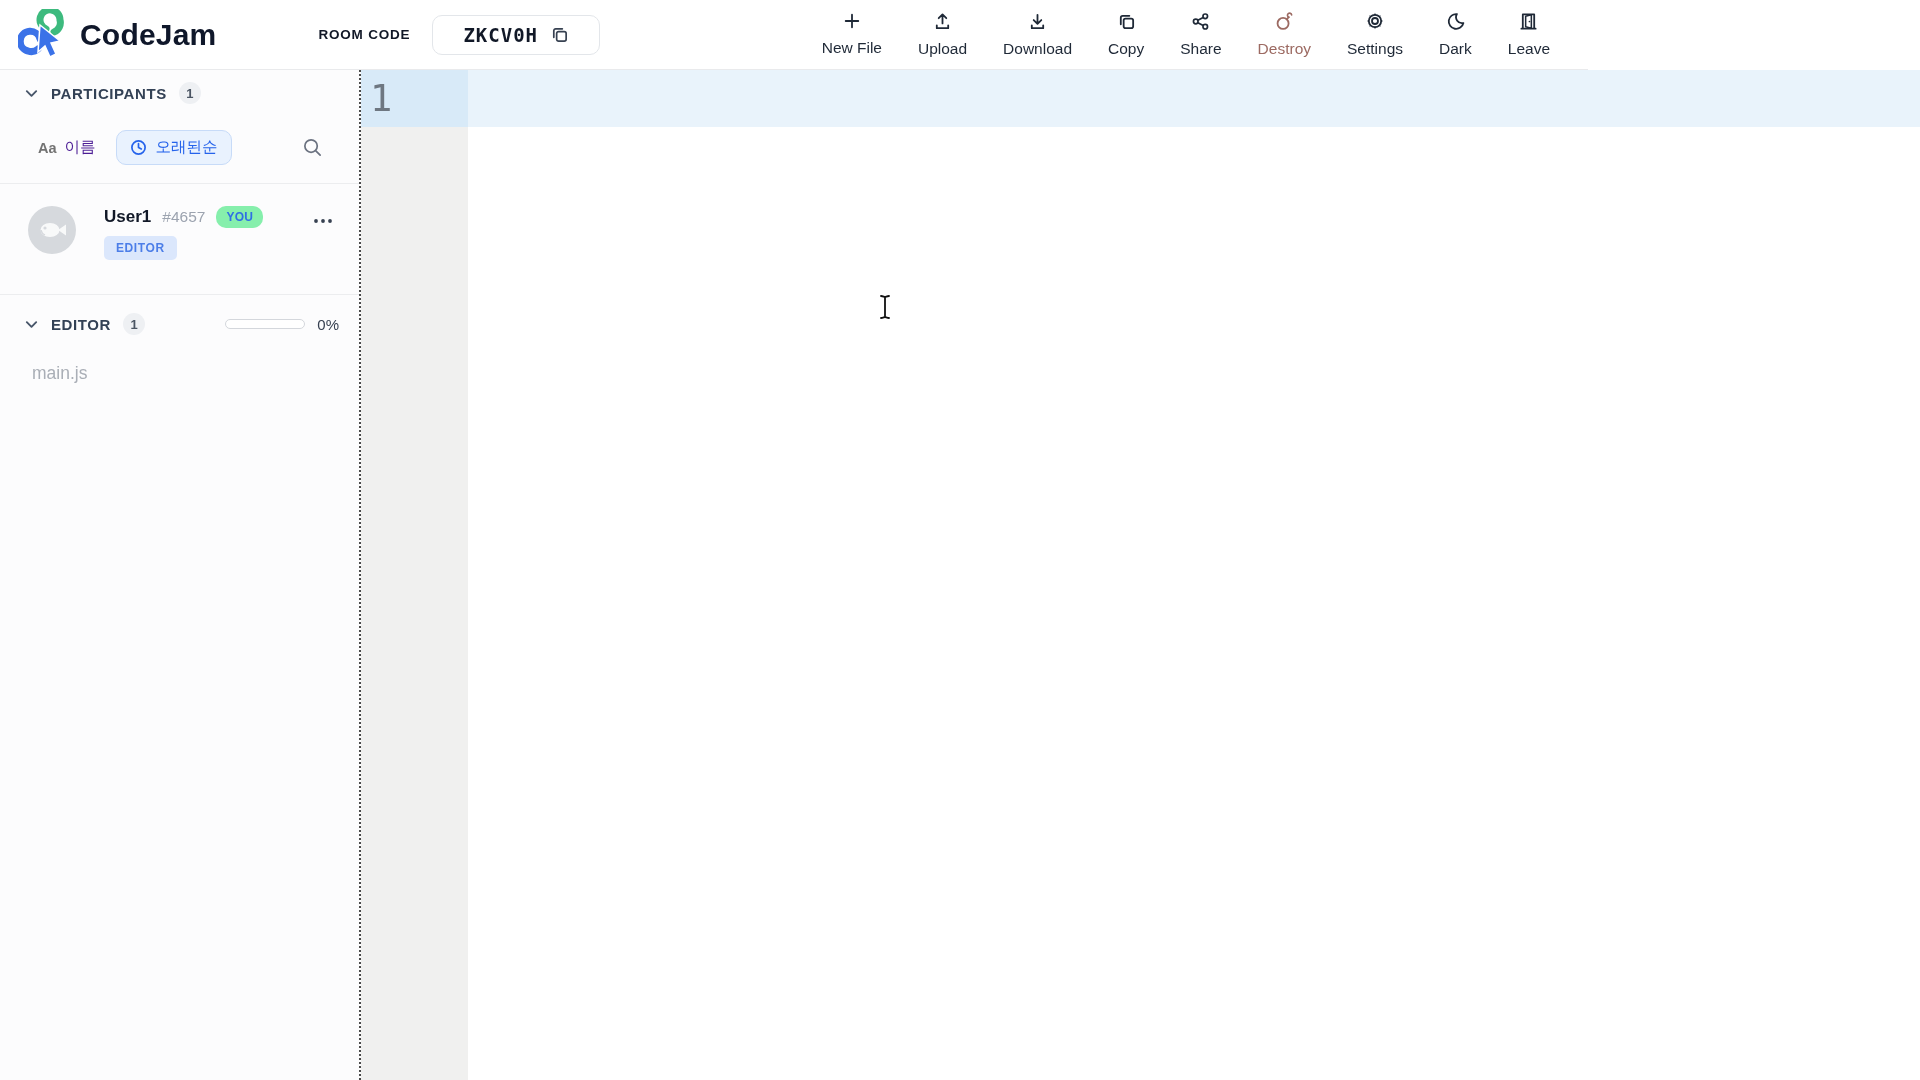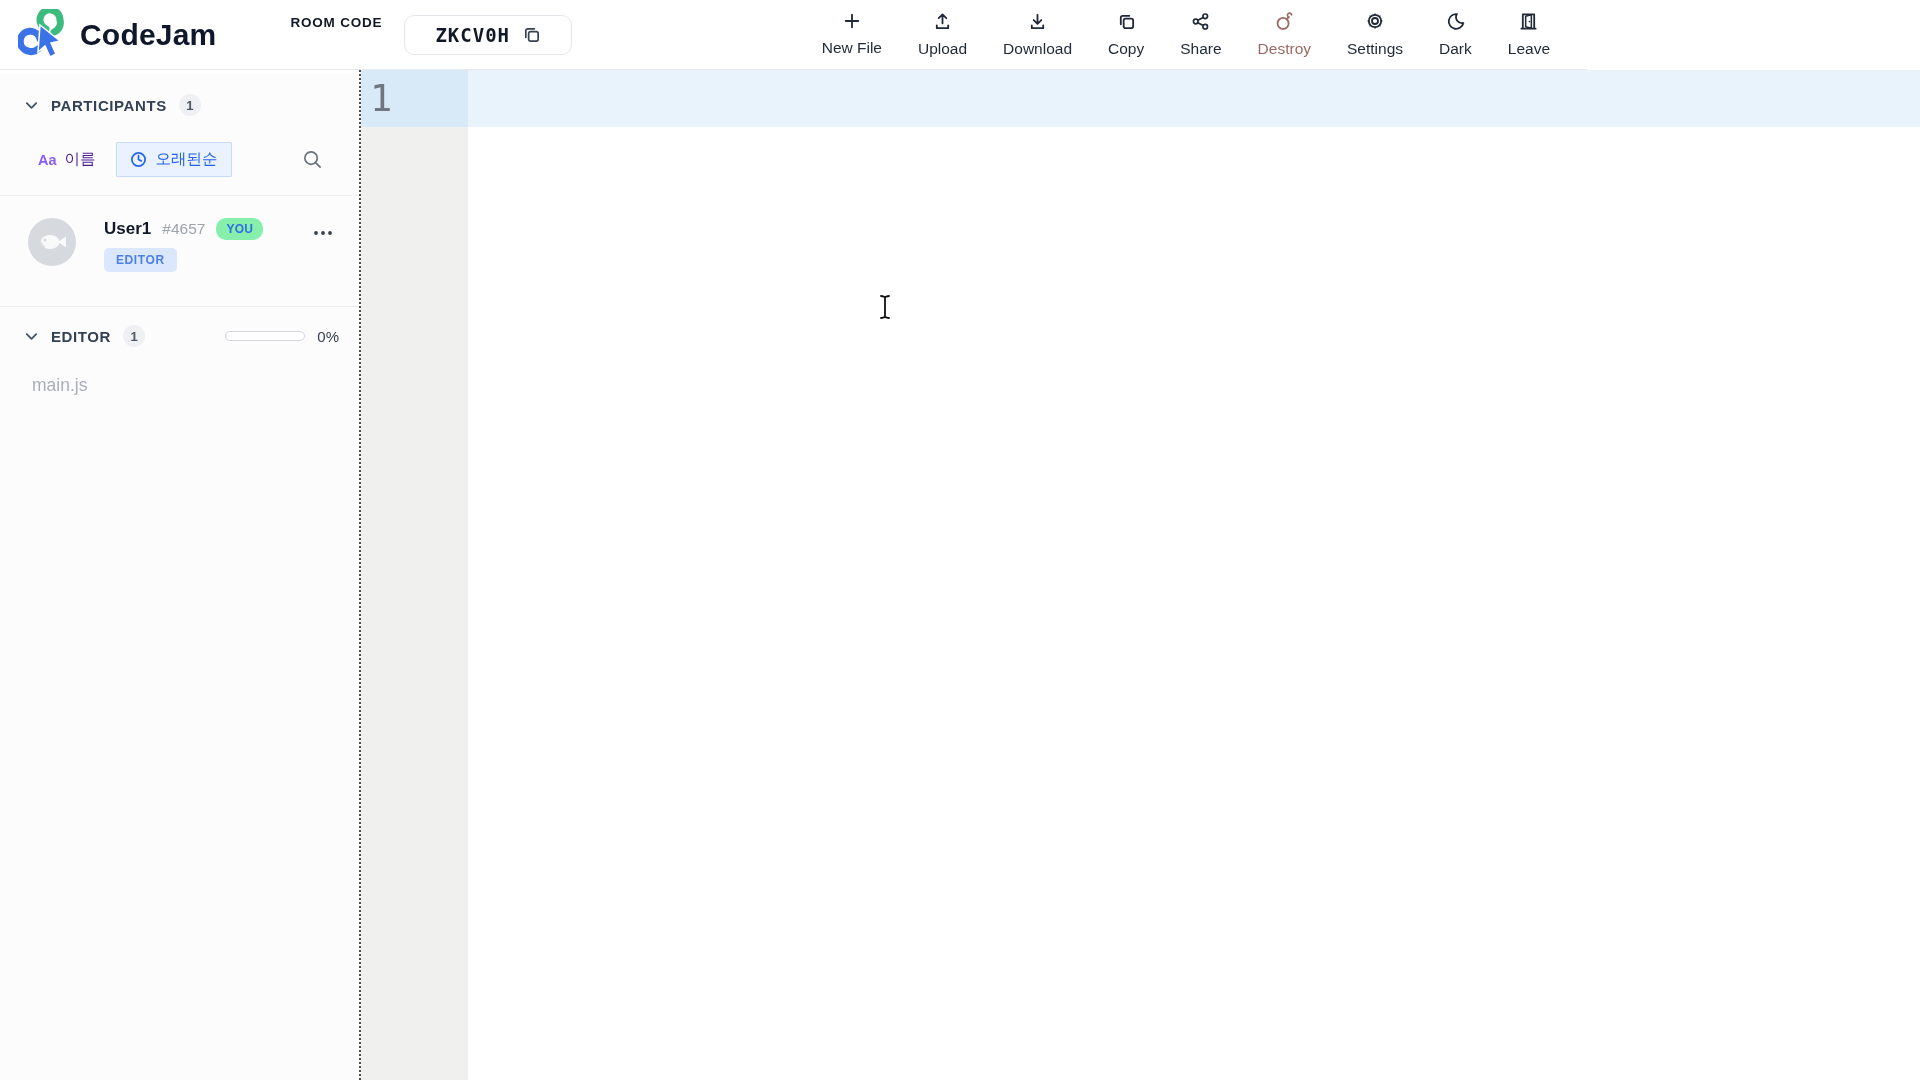--- a/index.html
+++ b/index.html
@@ -12,58 +12,58 @@
   }
 
   
   .header {
     position: absolute; top: 0; left: 0; width: 1588px; height: 70px;
     background: #ffffff; border-bottom: 1px solid #e9eaec;
     display: flex; align-items: center; z-index: 5;
   }
   .logo { margin-left: 18px; width: 50px; height: 52px; flex: 0 0 auto; }
   .app-name { margin-left: 12px; font-size: 30px; font-weight: 700; color: #0f172a; letter-spacing: 0.2px; }
-  .room-group { margin-left: 74px; display: flex; }
+  .room-group { margin-left: 102px; display: flex; align-items: center; }
   .room-label { font-size: 13.5px; font-weight: 700; letter-spacing: 0.8px; color: #111827; }
   .room-box {
     margin-left: 22px; display: flex; align-items: center; gap: 12px;
     border: 1px solid #e3e6ea; border-radius: 10px; padding: 8px 30px;
     background: #ffffff; cursor: pointer;
   }
   .room-code { font-family: "DejaVu Sans Mono", monospace; font-size: 19px; font-weight: 700; color: #111827; letter-spacing: 1px; }
   .header-spacer { flex: 1; }
   .header-actions { display: flex; align-items: center; gap: 36px; margin-right: 38px; }
   .action-btn {
     display: flex; align-items: center; gap: 9px; cursor: pointer;
     font-size: 15.5px; font-weight: 500; color: #1f2937; white-space: nowrap;
     background: none; border: none; font-family: inherit; flex-direction: column;
   }
   .action-btn svg { display: block; }
   .action-btn.destroy { color: #9c6a62; }
 
   
   .sidebar {
-    position: absolute; top: 74px; left: 0; width: 359px; bottom: 0;
+    position: absolute; top: 62px; left: 0; width: 359px; bottom: 0;
     background: #fcfcfd; z-index: 4;
   }
   .section-header { display: flex; align-items: center; padding: 0 24px; }
   .section-header.participants { margin-top: 20px; }
   .section-title { margin-left: 12px; font-size: 15px; font-weight: 800; letter-spacing: 0.6px; color: #334155; }
   .count-badge {
     margin-left: 12px; width: 22px; height: 22px; border-radius: 50%;
     background: #eef0f3; color: #4b5563; font-size: 13px; font-weight: 600;
     display: flex; align-items: center; justify-content: center;
   }
   .filter-row { margin-top: 26px; padding: 0 36px 0 38px; display: flex; align-items: center; }
   .name-sort { display: flex; align-items: center; gap: 8px; cursor: pointer; background: none; border: none; font-family: inherit; }
-  .aa-glyph { font-size: 14.5px; font-weight: 600; color: #8b5cf6; }
+  .aa-glyph { font-size: 14.5px; font-weight: 600; color: #737373; }
   .name-sort-label { font-size: 15.5px; color: #4c1d95; }
   .oldest-sort {
     margin-left: 20px; display: flex; align-items: center; gap: 9px; cursor: pointer;
-    background: #e9f2fe; border: 1.5px solid #c7dbf8; border-radius: 1px;
+    background: #e9f2fe; border: 1.5px solid #c7dbf8; border-radius: 10px;
     padding: 6px 13px; font-family: inherit;
   }
   .oldest-sort-label { font-size: 15.5px; color: #2563eb; }
   .search-btn { margin-left: auto; background: none; border: none; cursor: pointer; display: flex; }
   .sb-divider { height: 1px; background: #ecedef; margin-top: 18px; }
 
   .user-row { display: flex; align-items: flex-start; padding: 22px 26px 16px 28px; }
   .avatar {
     width: 48px; height: 48px; border-radius: 50%; background: #d6d9dd;
     display: flex; align-items: center; justify-content: center; flex: 0 0 auto;

